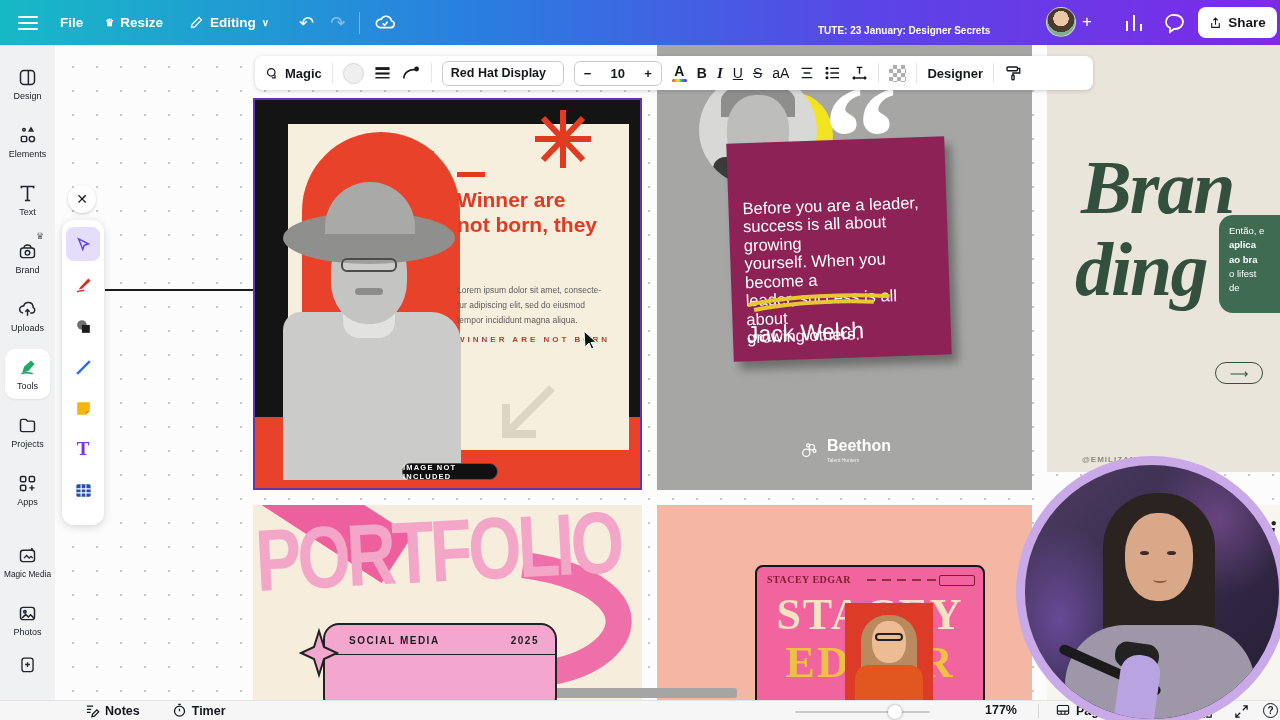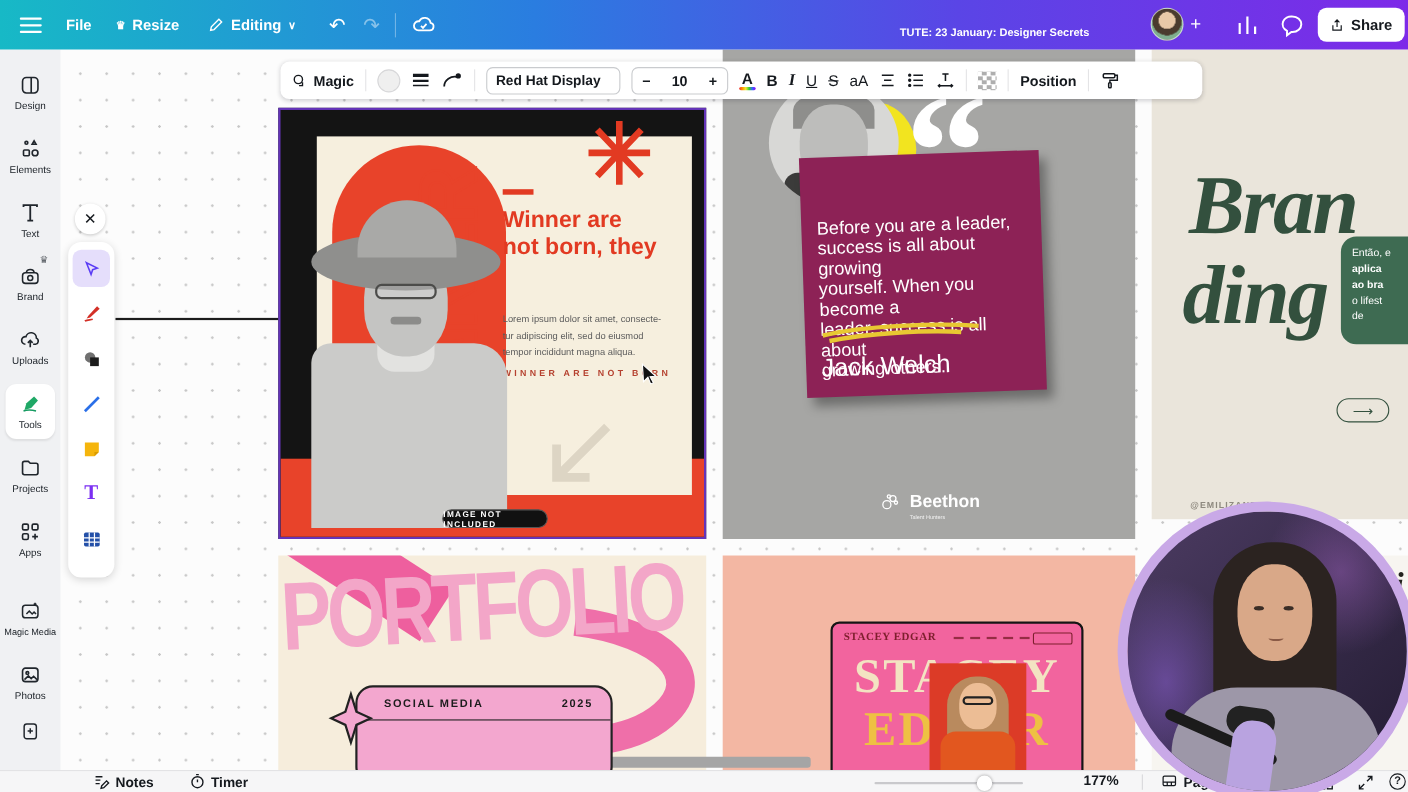--- a/index.html
+++ b/index.html
@@ -95,21 +95,21 @@
   .d2 .pcircle { position:absolute; left:42px; top:28px; width:118px; height:114px; border-radius:50%; background:#d8d8d6; overflow:hidden; }
   .d2 .pface { position:absolute; left:28px; top:22px; width:62px; height:74px; background:#bdbdbb; border-radius:45%; }
   .d2 .phair { position:absolute; left:22px; top:10px; width:74px; height:34px; background:#8e8e8c; border-radius:50% 50% 0 0; }
   .d2 .psuit { position:absolute; left:14px; top:84px; width:90px; height:34px; background:#3b3b3a; border-radius:12px 12px 0 0; }
   .d2 .qmark { position:absolute; left:166px; top:18px; font-family:"Liberation Serif",serif; font-size:150px; line-height:1; color:#fff; font-weight:700; z-index:3; }
   .d2 .card { position:absolute; left:73px; top:95px; width:218px; height:218px; background:#8d2256; transform:rotate(-2deg);
     box-shadow:6px 8px 10px rgba(0,0,0,.35); z-index:2; }
   .d2 .qtext { position:absolute; left:14px; top:56px; width:196px; color:#fff; font-size:16.5px; line-height:1.12; font-weight:500; }
   .d2 .author { position:absolute; left:14px; top:178px; color:#fff; font-size:23px; font-weight:500; }
   .d2 .brand { position:absolute; left:0; top:392px; width:100%; display:flex; align-items:center; justify-content:center; gap:7px; color:#fff; }
-  .d2 .brand .bname { font-size:16px; font-weight:800;margin-top:11px; }
+  .d2 .brand .bname { font-size:16px; font-weight:800; }
   .d2 .brand .btag { font-size:5px; opacity:.85; margin-top:2px; }
 
   
   .d3 { left:992px; top:0px; width:233px; height:427px; background:#eae5db; }
   .d3 .wrd { position:absolute; font-family:"Liberation Serif",serif; font-style:italic; font-weight:700; color:#33503e; font-size:76px; line-height:.9; letter-spacing:-2px; }
   .d3 .card { position:absolute; left:172px; top:170px; width:100px; height:98px; background:#3e6b52; border-radius:14px;
     color:#fff; font-size:9.5px; line-height:1.5; padding:9px 0 0 10px; font-weight:500; z-index:2; }
   .d3 .oval { position:absolute; left:168px; top:317px; width:48px; height:22px; border:1.5px solid #33503e; border-radius:12px;
     display:flex; align-items:center; justify-content:center; color:#33503e; font-size:13px; }
   .d3 .handle { position:absolute; left:35px; top:410px; font-size:8px; font-weight:700; letter-spacing:1px; color:#8e897f; }
@@ -491,21 +491,21 @@
           <circle cx="3" cy="10" r="1.3" fill="#15191e"></circle>
           <circle cx="3" cy="17" r="1.3" fill="#15191e"></circle>
         </svg>
       <svg width="17" height="16" viewBox="0 0 24 22" stroke="#15191e" stroke-width="2" fill="none" style="cursor:pointer;">
           <path d="M8 3h8M12 3v9"></path>
           <path d="M3 18h18M5 16l-2 2 2 2M19 16l2 2-2 2"></path>
         </svg>
       <div class="ft-sep"></div>
       <div class="checker"></div>
       <div class="ft-sep"></div>
-      <span class="ft-btn">Position</span>
+      <span class="ft-btn">Designer</span>
       <div class="ft-sep"></div>
       <svg width="18" height="18" viewBox="0 0 24 24" fill="none" stroke="#15191e" stroke-width="1.8" style="cursor:pointer;">
           <rect x="4" y="4" width="14" height="5" rx="1.5"></rect>
           <path d="M18 6h3v6h-9v3"></path>
           <rect x="10.5" y="15" width="3" height="6" rx="1"></rect>
         </svg>
     </div>
 
     <div class="close-fab">
         <span>✕</span>

